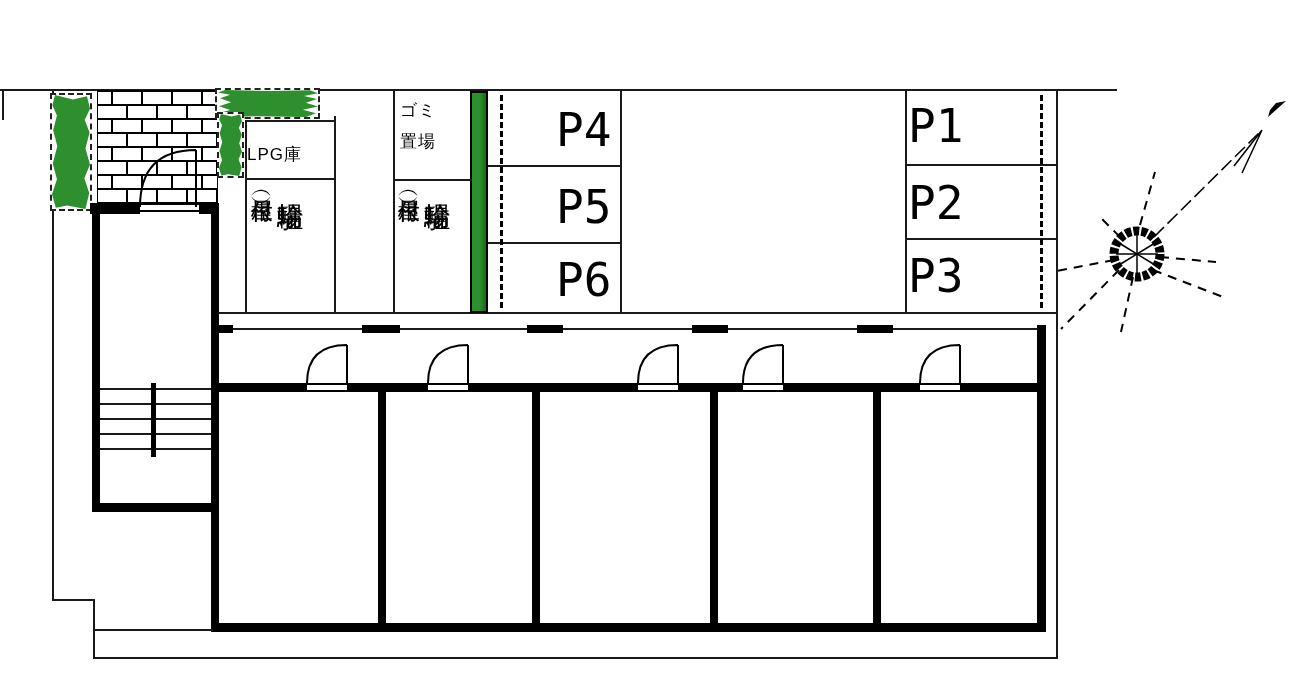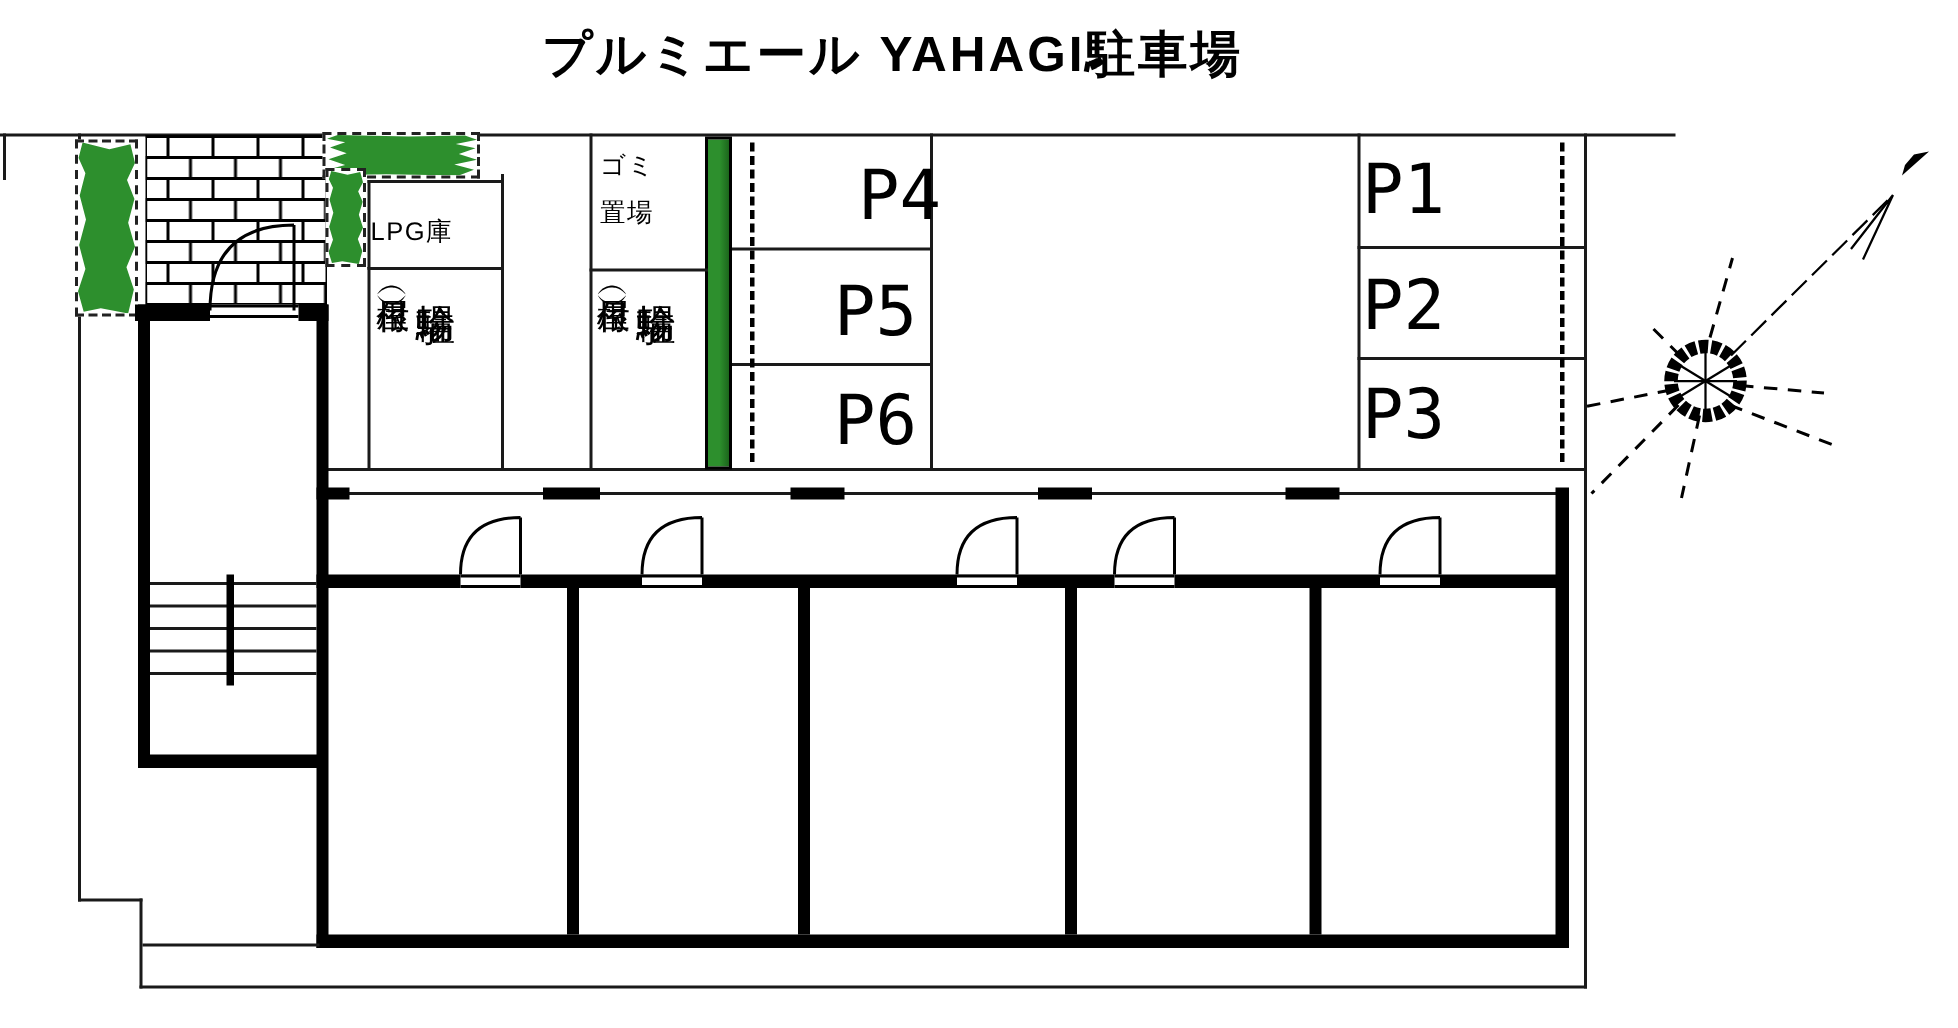--- a/index.html
+++ b/index.html
@@ -22,21 +22,20 @@
          border:2px solid #000;box-sizing:border-box;}
   .vcols{position:absolute;display:flex;flex-direction:row;gap:3px;}
   .vtxt{writing-mode:vertical-rl;line-height:1.08;}
   svg{position:absolute;pointer-events:none;}
 </style>
 </head>
 <body>
 
 <div id="stage">
 
-  <div class="txt title" style="left:0;width:1190px;top:14px;text-align:center;">プルミエール YAHAGI駐車場</div>
 
   <div class="ln" style="left:0;top:89px;width:1117px;height:2px;"></div>
   <div class="ln" style="left:2px;top:89px;width:2px;height:31px;"></div>
   <div class="ln" style="left:52px;top:89px;width:2px;height:512px;"></div>
   <div class="ln" style="left:52px;top:599px;width:43px;height:2px;"></div>
   <div class="ln" style="left:93px;top:599px;width:2px;height:60px;"></div>
   <div class="ln" style="left:93px;top:657px;width:965px;height:2px;"></div>
   <div class="ln" style="left:1056px;top:89px;width:2px;height:570px;"></div>
 
   <div class="ln" style="left:620px;top:89px;width:2px;height:225px;"></div>
@@ -45,21 +44,21 @@
   <div class="ln" style="left:905px;top:164px;width:151px;height:2px;"></div>
   <div class="ln" style="left:905px;top:238px;width:151px;height:2px;"></div>
   <div class="ln" style="left:470px;top:165px;width:150px;height:2px;"></div>
   <div class="ln" style="left:470px;top:242px;width:150px;height:2px;"></div>
   <div class="dashv" style="left:500px;top:95px;height:213px;"></div>
   <div class="dashv" style="left:1040px;top:95px;height:213px;"></div>
 
   <div class="txt plabel" style="left:908px;top:103px;">P1</div>
   <div class="txt plabel" style="left:908px;top:180px;">P2</div>
   <div class="txt plabel" style="left:908px;top:253px;">P3</div>
-  <div class="txt plabel" style="left:556px;top:107px;margin-left:16px;">P4</div>
+  <div class="txt plabel" style="left:556px;top:107px;">P4</div>
   <div class="txt plabel" style="left:556px;top:184px;">P5</div>
   <div class="txt plabel" style="left:556px;top:257px;">P6</div>
 
   <svg style="left:97px;top:90px;" width="121" height="114" viewBox="0 0 121 114">
     <defs>
       <pattern id="brick" width="30" height="28" patternUnits="userSpaceOnUse">
         <rect width="30" height="28" fill="#fff"></rect>
         <path d="M0,1H30 M0,15H30 M15,1V15 M0,15V29 M30,15V29" stroke="#000" stroke-width="2" fill="none"></path>
       </pattern>
     </defs>

